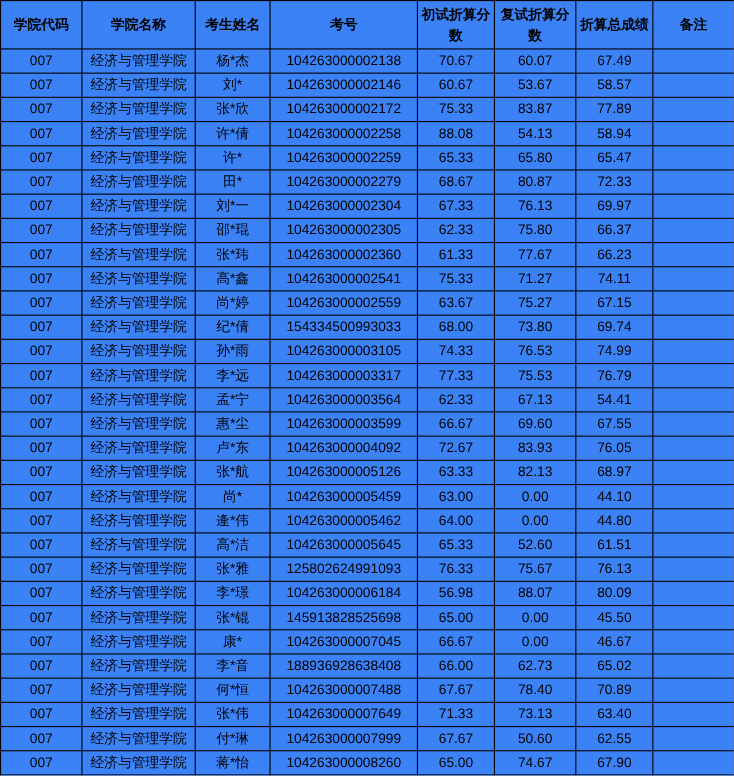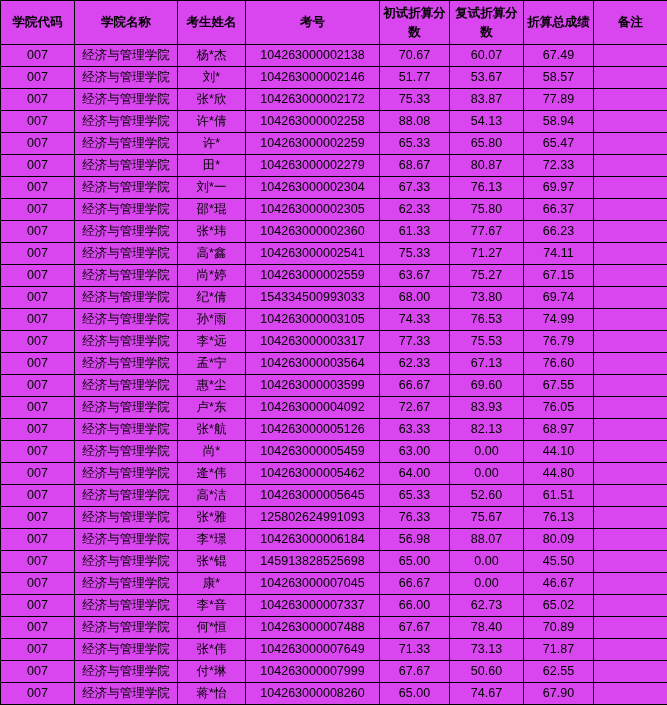--- a/index.html
+++ b/index.html
@@ -9,21 +9,21 @@
   }
   body {
     width: 667px;
     font-family: "Liberation Sans", "DejaVu Sans", sans-serif;
     color: #000000;
   }
   table[data-name="score-table"] {
     border-collapse: collapse;
     table-layout: fixed;
     width: 667px;
-    background: #d946ef;
+    background: #3b82f6;
   }
   th, td {
     border: 1px solid #000000;
     text-align: center;
     vertical-align: middle;
     padding: 0 2px;
     overflow: hidden;
     box-sizing: border-box;
   }
   thead th {
@@ -84,21 +84,21 @@
         <td data-name="cell-initial-score">70.67</td>
         <td data-name="cell-retest-score">60.07</td>
         <td data-name="cell-total-score">67.49</td>
         <td data-name="cell-remark"></td>
       </tr>
       <tr data-name="table-row">
         <td data-name="cell-college-code">007</td>
         <td data-name="cell-college-name">经济与管理学院</td>
         <td data-name="cell-candidate-name">刘*</td>
         <td data-name="cell-exam-number">104263000002146</td>
-        <td data-name="cell-initial-score">51.77</td>
+        <td data-name="cell-initial-score">60.67</td>
         <td data-name="cell-retest-score">53.67</td>
         <td data-name="cell-total-score">58.57</td>
         <td data-name="cell-remark"></td>
       </tr>
       <tr data-name="table-row">
         <td data-name="cell-college-code">007</td>
         <td data-name="cell-college-name">经济与管理学院</td>
         <td data-name="cell-candidate-name">张*欣</td>
         <td data-name="cell-exam-number">104263000002172</td>
         <td data-name="cell-initial-score">75.33</td>
@@ -216,21 +216,21 @@
         <td data-name="cell-total-score">76.79</td>
         <td data-name="cell-remark"></td>
       </tr>
       <tr data-name="table-row">
         <td data-name="cell-college-code">007</td>
         <td data-name="cell-college-name">经济与管理学院</td>
         <td data-name="cell-candidate-name">孟*宁</td>
         <td data-name="cell-exam-number">104263000003564</td>
         <td data-name="cell-initial-score">62.33</td>
         <td data-name="cell-retest-score">67.13</td>
-        <td data-name="cell-total-score">76.60</td>
+        <td data-name="cell-total-score">54.41</td>
         <td data-name="cell-remark"></td>
       </tr>
       <tr data-name="table-row">
         <td data-name="cell-college-code">007</td>
         <td data-name="cell-college-name">经济与管理学院</td>
         <td data-name="cell-candidate-name">惠*尘</td>
         <td data-name="cell-exam-number">104263000003599</td>
         <td data-name="cell-initial-score">66.67</td>
         <td data-name="cell-retest-score">69.60</td>
         <td data-name="cell-total-score">67.55</td>
@@ -323,21 +323,21 @@
         <td data-name="cell-exam-number">104263000007045</td>
         <td data-name="cell-initial-score">66.67</td>
         <td data-name="cell-retest-score">0.00</td>
         <td data-name="cell-total-score">46.67</td>
         <td data-name="cell-remark"></td>
       </tr>
       <tr data-name="table-row">
         <td data-name="cell-college-code">007</td>
         <td data-name="cell-college-name">经济与管理学院</td>
         <td data-name="cell-candidate-name">李*音</td>
-        <td data-name="cell-exam-number">104263000007337</td>
+        <td data-name="cell-exam-number">188936928638408</td>
         <td data-name="cell-initial-score">66.00</td>
         <td data-name="cell-retest-score">62.73</td>
         <td data-name="cell-total-score">65.02</td>
         <td data-name="cell-remark"></td>
       </tr>
       <tr data-name="table-row">
         <td data-name="cell-college-code">007</td>
         <td data-name="cell-college-name">经济与管理学院</td>
         <td data-name="cell-candidate-name">何*恒</td>
         <td data-name="cell-exam-number">104263000007488</td>
@@ -346,21 +346,21 @@
         <td data-name="cell-total-score">70.89</td>
         <td data-name="cell-remark"></td>
       </tr>
       <tr data-name="table-row">
         <td data-name="cell-college-code">007</td>
         <td data-name="cell-college-name">经济与管理学院</td>
         <td data-name="cell-candidate-name">张*伟</td>
         <td data-name="cell-exam-number">104263000007649</td>
         <td data-name="cell-initial-score">71.33</td>
         <td data-name="cell-retest-score">73.13</td>
-        <td data-name="cell-total-score">71.87</td>
+        <td data-name="cell-total-score">63.40</td>
         <td data-name="cell-remark"></td>
       </tr>
       <tr data-name="table-row">
         <td data-name="cell-college-code">007</td>
         <td data-name="cell-college-name">经济与管理学院</td>
         <td data-name="cell-candidate-name">付*琳</td>
         <td data-name="cell-exam-number">104263000007999</td>
         <td data-name="cell-initial-score">67.67</td>
         <td data-name="cell-retest-score">50.60</td>
         <td data-name="cell-total-score">62.55</td>

